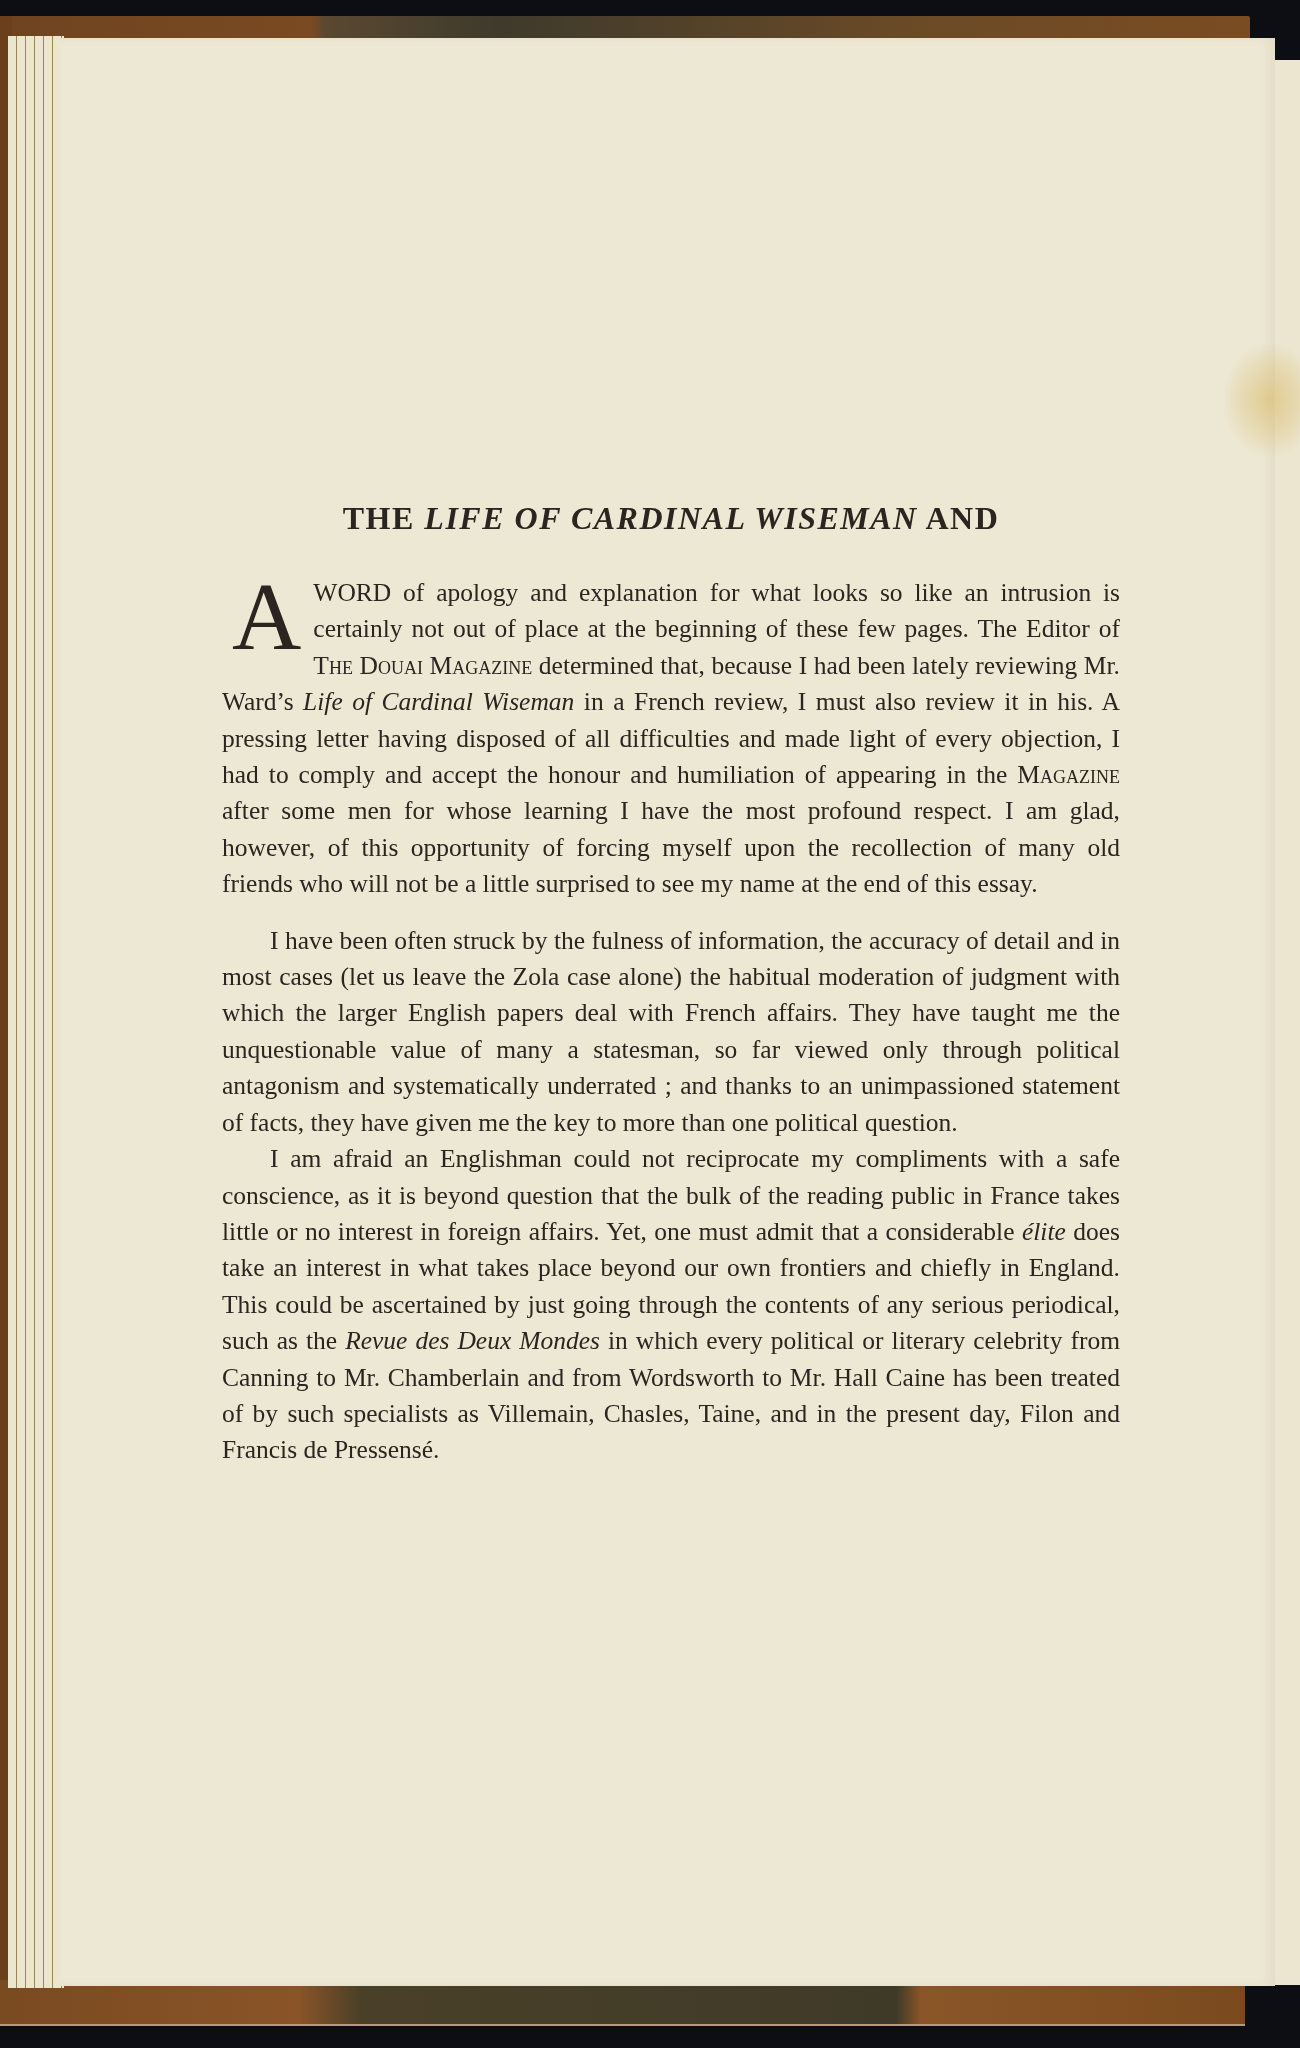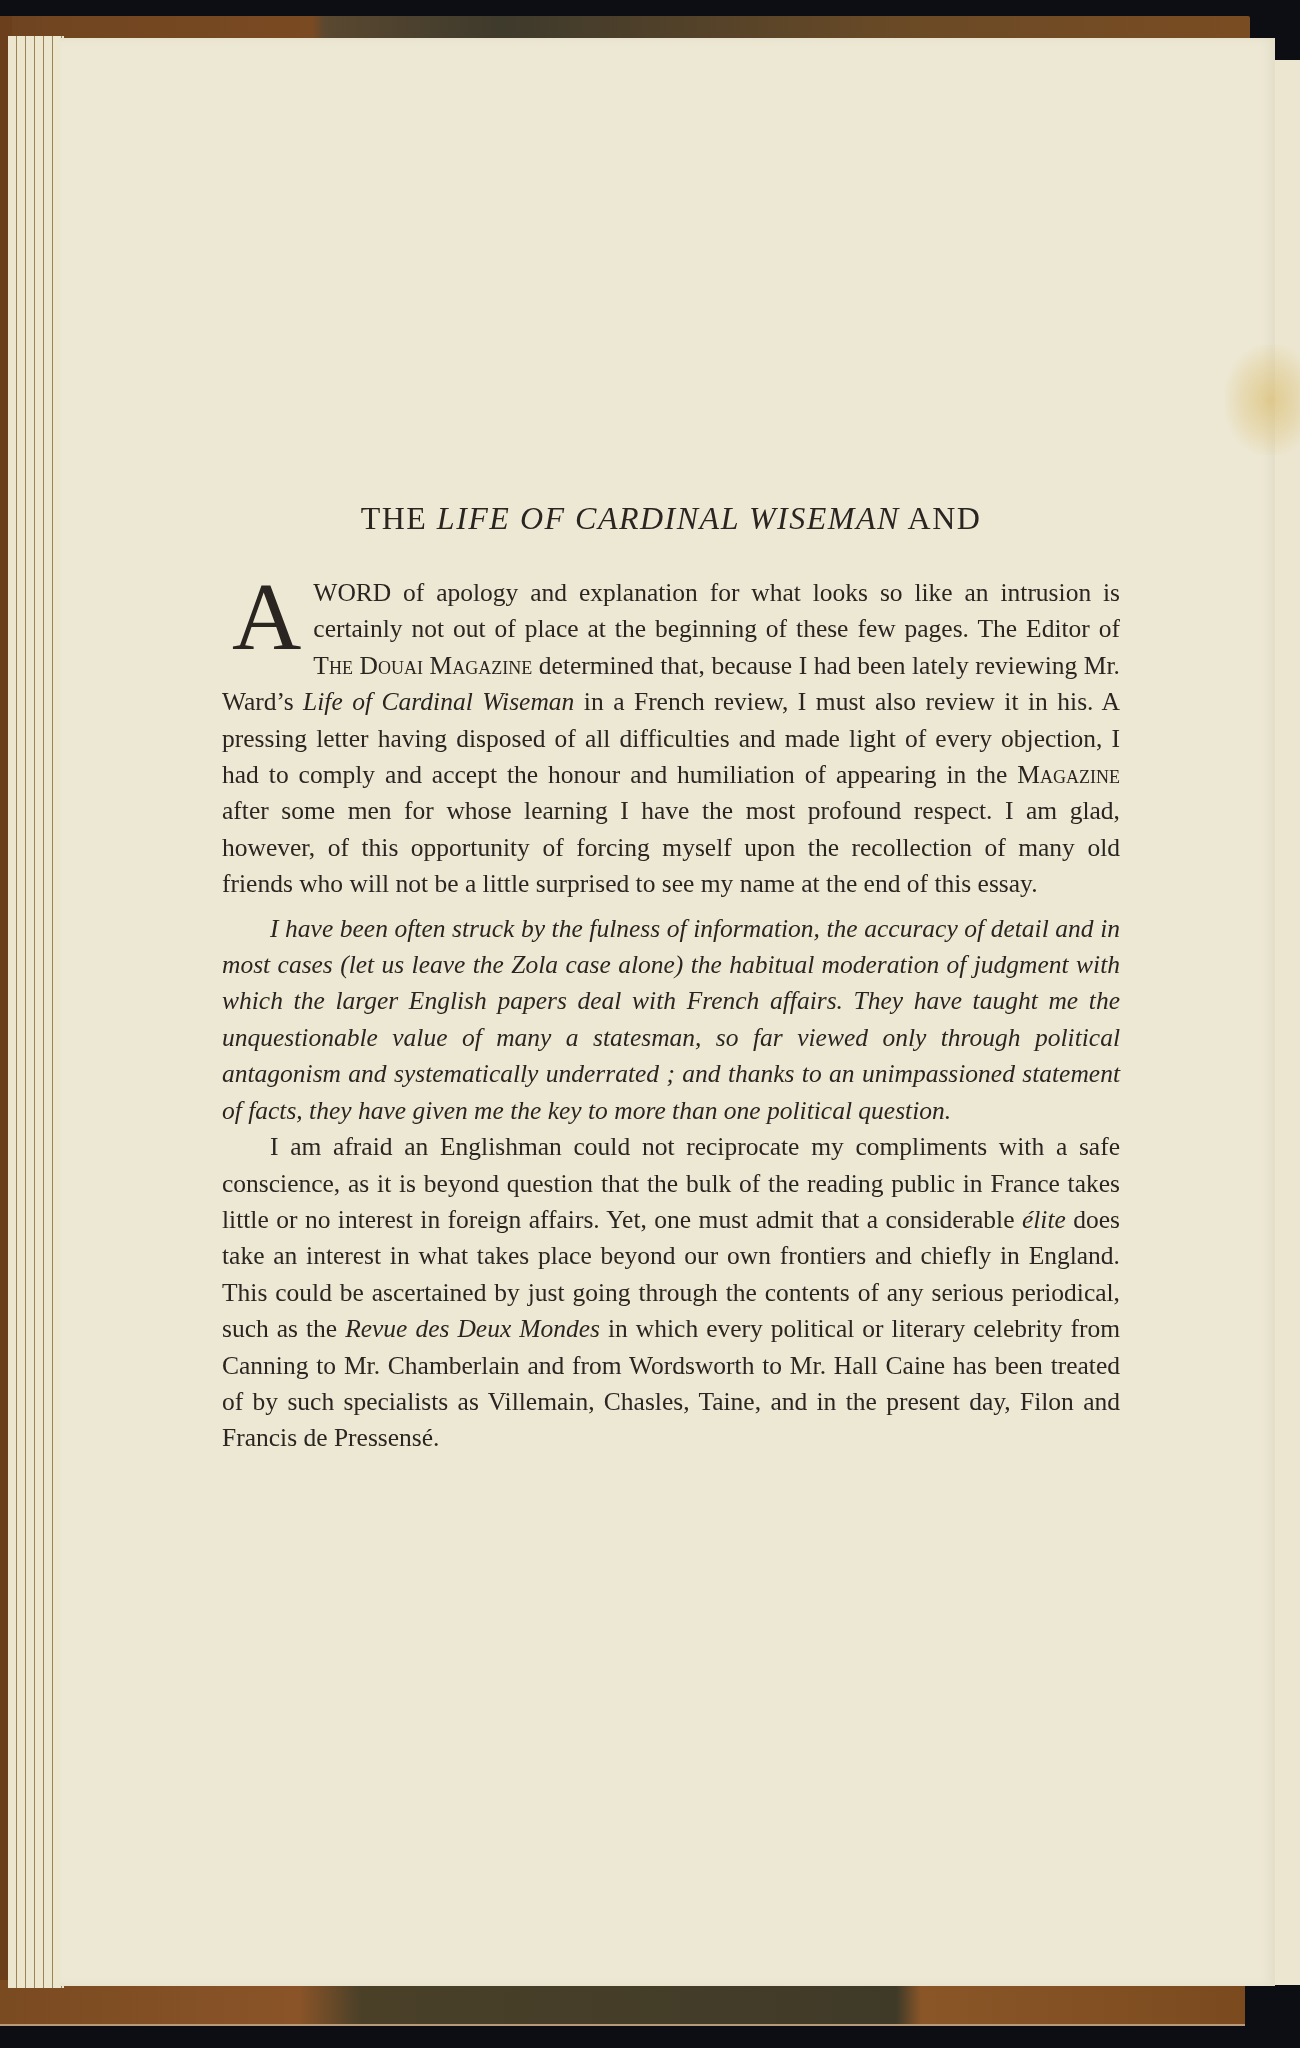--- a/index.html
+++ b/index.html
@@ -40,33 +40,33 @@
   .stain {
     position: absolute; left: 1225px; top: 345px; width: 90px; height: 110px;
     background: radial-gradient(ellipse at center, rgba(214,180,90,0.55) 0%, rgba(214,180,90,0.25) 45%, rgba(214,180,90,0) 75%);
   }
   .content {
     position: absolute; left: 222px; top: 500px; width: 898px;
     color: #2a2520;
   }
   .title {
     text-align: center; font-size: 32px; letter-spacing: 1.5px; line-height: 37px;
-    margin: 0 0 38px 0; font-weight: normal;
+    margin: 0 0 38px 0; font-weight: bold;
   }
   .title i { font-style: italic; }
   .para {
     font-size: 25.5px; line-height: 36.4px; text-align: justify; margin: 0;
   }
   .first-para { position: relative; }
   .dropcap {
     float: left; font-size: 96px; line-height: 76px; margin: 4px 12px 0 10px; height: 78px;
   }
   .sc { font-variant: small-caps; }
   .indent { text-indent: 48px; }
-  .gap { margin-top: 8px; font-style: italic; }
+  .gap { margin-top: 20px; }
 </style>
 </head>
 <body>
 
 <div class="cover-top"></div>
 <div class="cover-left"></div>
 <div class="cover-bottom"></div>
 <div class="page-stack"></div>
 <div class="page-edge-right"></div>
 

